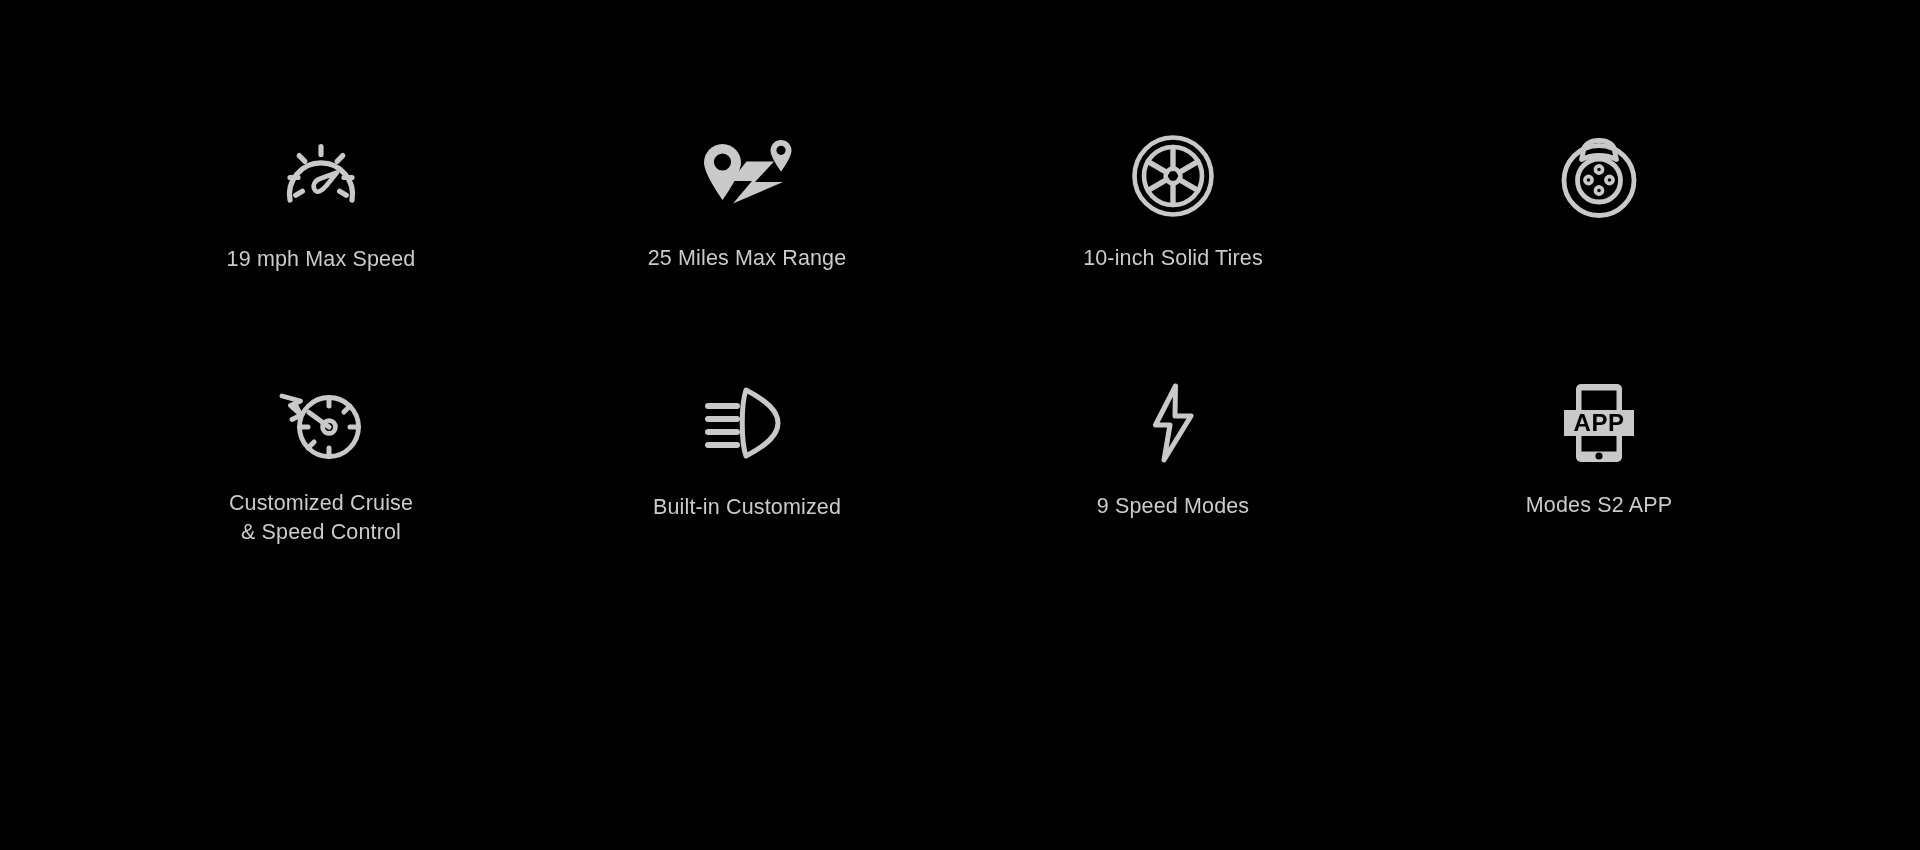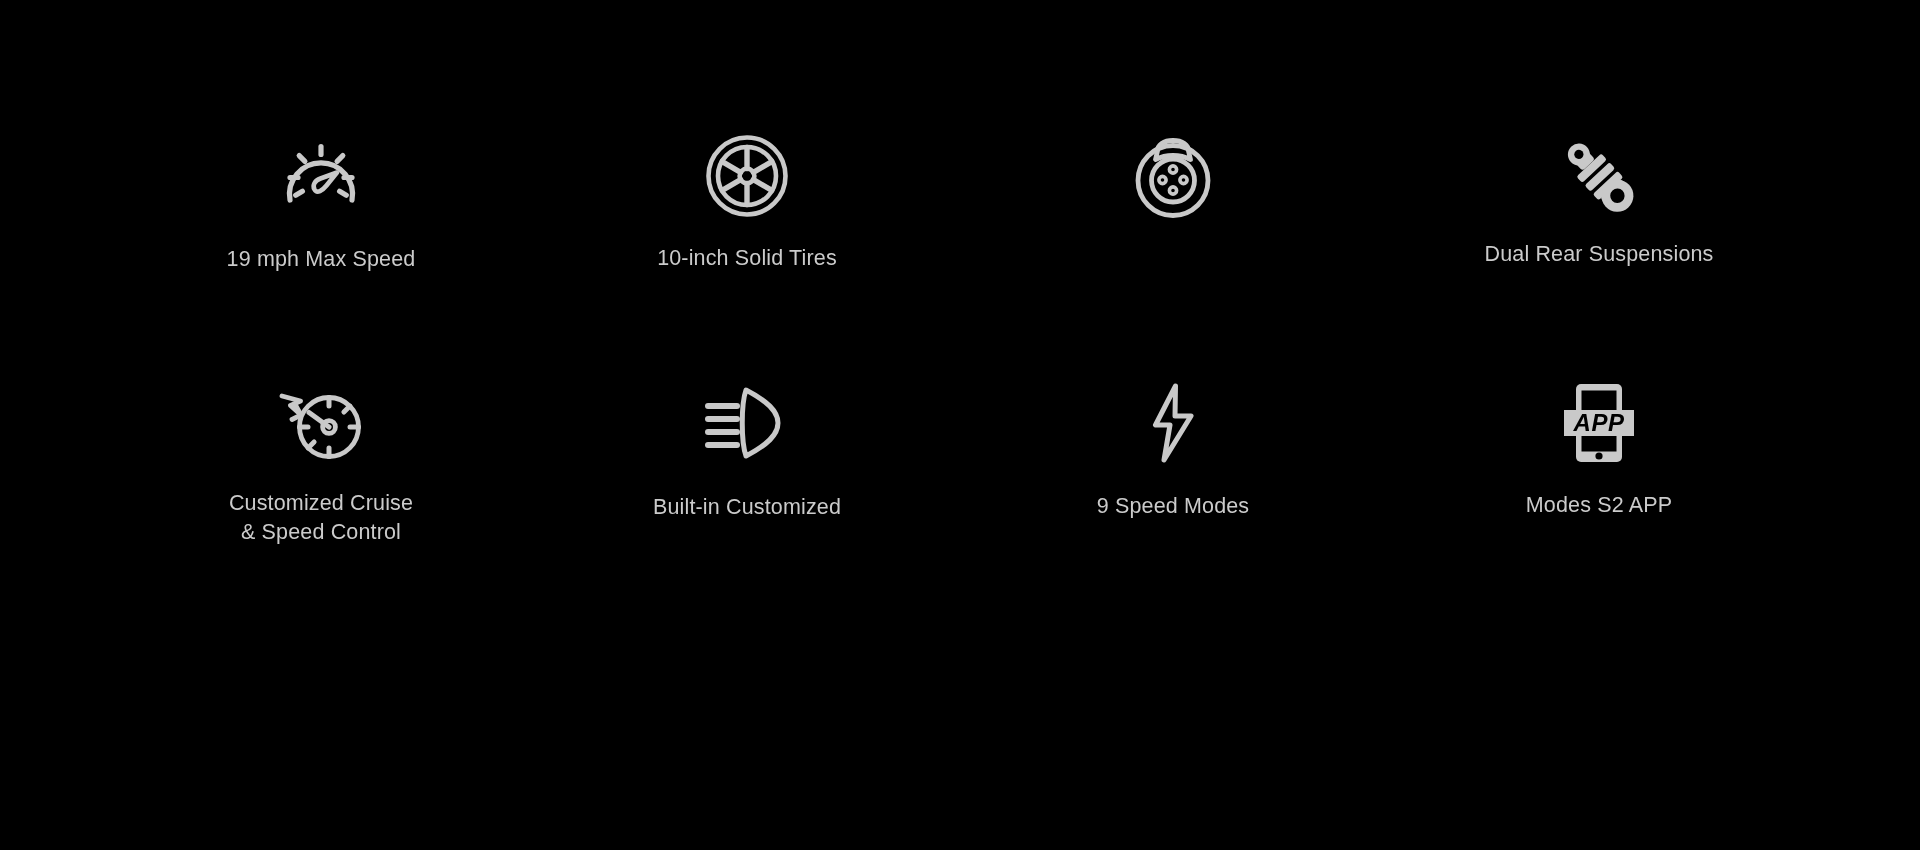--- a/index.html
+++ b/index.html
@@ -46,21 +46,20 @@
     align-items: center;
     justify-content: flex-start;
     box-sizing: border-box;
   }
   .feature-icon {
     height: 84px;
     display: flex;
     align-items: center;
     justify-content: flex-end;
     margin-bottom: 26px;
-    font-style: italic;
   }
   .feature-icon svg {
     display: block;
   }
   .feature-label {
     font-size: 21.5px;
     line-height: 29px;
     letter-spacing: 0.15px;
     color: #cbcbcb;
     text-align: center;
@@ -98,20 +97,32 @@
             <line x1="73" y1="40.5" x2="65" y2="40.5"></line>
             <line x1="16.7" y1="58.2" x2="23.4" y2="54.3"></line>
             <line x1="67.3" y1="58.2" x2="60.6" y2="54.3"></line>
           </g>
           <path d="M35.5 52.5 C33 48 36 43.5 41.5 41.5 L58 35.5 L47.5 48.5 C43.5 53.5 38 57 35.5 52.5 Z" stroke="#c9c9c9" stroke-width="4.6" stroke-linejoin="round" fill="none"></path>
         </svg>
       </div>
       <div class="feature-label">19 mph Max Speed</div>
     </div>
 
+    <div class="feature-cell cell-range">
+      <div class="feature-icon">
+        <svg width="100" height="76" viewBox="0 0 100 76" fill="none">
+          <path d="M25.5 6 C15.3 6 7 14.3 7 24.5 C7 36.5 25.5 62 25.5 62 C25.5 62 44 36.5 44 24.5 C44 14.3 35.7 6 25.5 6 Z" fill="#c9c9c9"></path>
+          <circle cx="25.5" cy="24" r="8.6" fill="#000000"></circle>
+          <path d="M84 2 C78.2 2 73.5 6.7 73.5 12.5 C73.5 19.4 84 33.5 84 33.5 C84 33.5 94.5 19.4 94.5 12.5 C94.5 6.7 89.8 2 84 2 Z" fill="#c9c9c9"></path>
+          <circle cx="84" cy="12.3" r="4.6" fill="#000000"></circle>
+          <path d="M49.5 23.5 L77 23.5 L58 44 L86 44 L36 65.5 L55 43 L34 43 Z" fill="#c9c9c9"></path>
+        </svg>
+      </div>
+      <div class="feature-label">25 Miles Max Range</div>
+    </div>
 
     <div class="feature-cell cell-tires">
       <div class="feature-icon">
         <svg width="84" height="84" viewBox="0 0 84 84" fill="none">
           <g stroke="#c9c9c9" fill="none">
             <circle cx="42" cy="42" r="38.5" stroke-width="4.6"></circle>
             <circle cx="42" cy="42" r="29" stroke-width="4.6"></circle>
             <circle cx="42" cy="42" r="7.4" stroke-width="4.6"></circle>
             <g stroke-width="5.4" stroke-linecap="round">
               <line x1="42" y1="34.6" x2="42" y2="13.4"></line>
@@ -136,38 +147,20 @@
             <path d="M26.5 19 C26.5 13 32.5 8.5 42 8.5 C51.5 8.5 57.5 13 57.5 19 L59.5 27.5 C53.5 24.5 48 23.5 42 23.5 C36 23.5 30.5 24.5 24.5 27.5 Z" stroke-linejoin="round"></path>
             <circle cx="42" cy="37.5" r="3.6" stroke-width="3.6"></circle>
             <circle cx="31.5" cy="48" r="3.6" stroke-width="3.6"></circle>
             <circle cx="52.5" cy="48" r="3.6" stroke-width="3.6"></circle>
             <circle cx="42" cy="58.5" r="3.6" stroke-width="3.6"></circle>
           </g>
         </svg>
       </div>
     </div>
 
-    <div class="feature-cell cell-suspension">
-      <div class="feature-icon">
-        <svg width="94" height="86" viewBox="0 0 94 86" fill="none">
-          <g transform="rotate(-43 47 43)">
-            <rect x="38.5" y="6" width="17" height="22" rx="3" fill="#c9c9c9"></rect>
-            <circle cx="47" cy="13.5" r="11" fill="#c9c9c9"></circle>
-            <circle cx="47" cy="13.5" r="4.6" fill="#000000"></circle>
-            <rect x="30" y="28" width="34" height="8.5" rx="2.5" fill="#c9c9c9"></rect>
-            <rect x="30" y="40" width="34" height="8.5" rx="2.5" fill="#c9c9c9"></rect>
-            <rect x="30" y="52" width="34" height="8.5" rx="2.5" fill="#c9c9c9"></rect>
-            <rect x="33" y="60" width="28" height="10" rx="3" fill="#c9c9c9"></rect>
-            <circle cx="47" cy="70" r="16" fill="#c9c9c9"></circle>
-            <circle cx="47" cy="70" r="7.2" fill="#000000"></circle>
-          </g>
-        </svg>
-      </div>
-      <div class="feature-label">Dual Rear Suspensions</div>
-    </div>
 
   </div>
 
   <div class="feature-row row-bottom">
 
     <div class="feature-cell cell-cruise">
       <div class="feature-icon">
         <svg width="94" height="86" viewBox="0 0 94 86" fill="none">
           <g stroke="#c9c9c9" fill="none" stroke-width="5" stroke-linecap="round">
             <circle cx="55" cy="47" r="29.5" stroke-width="4.8"></circle>

